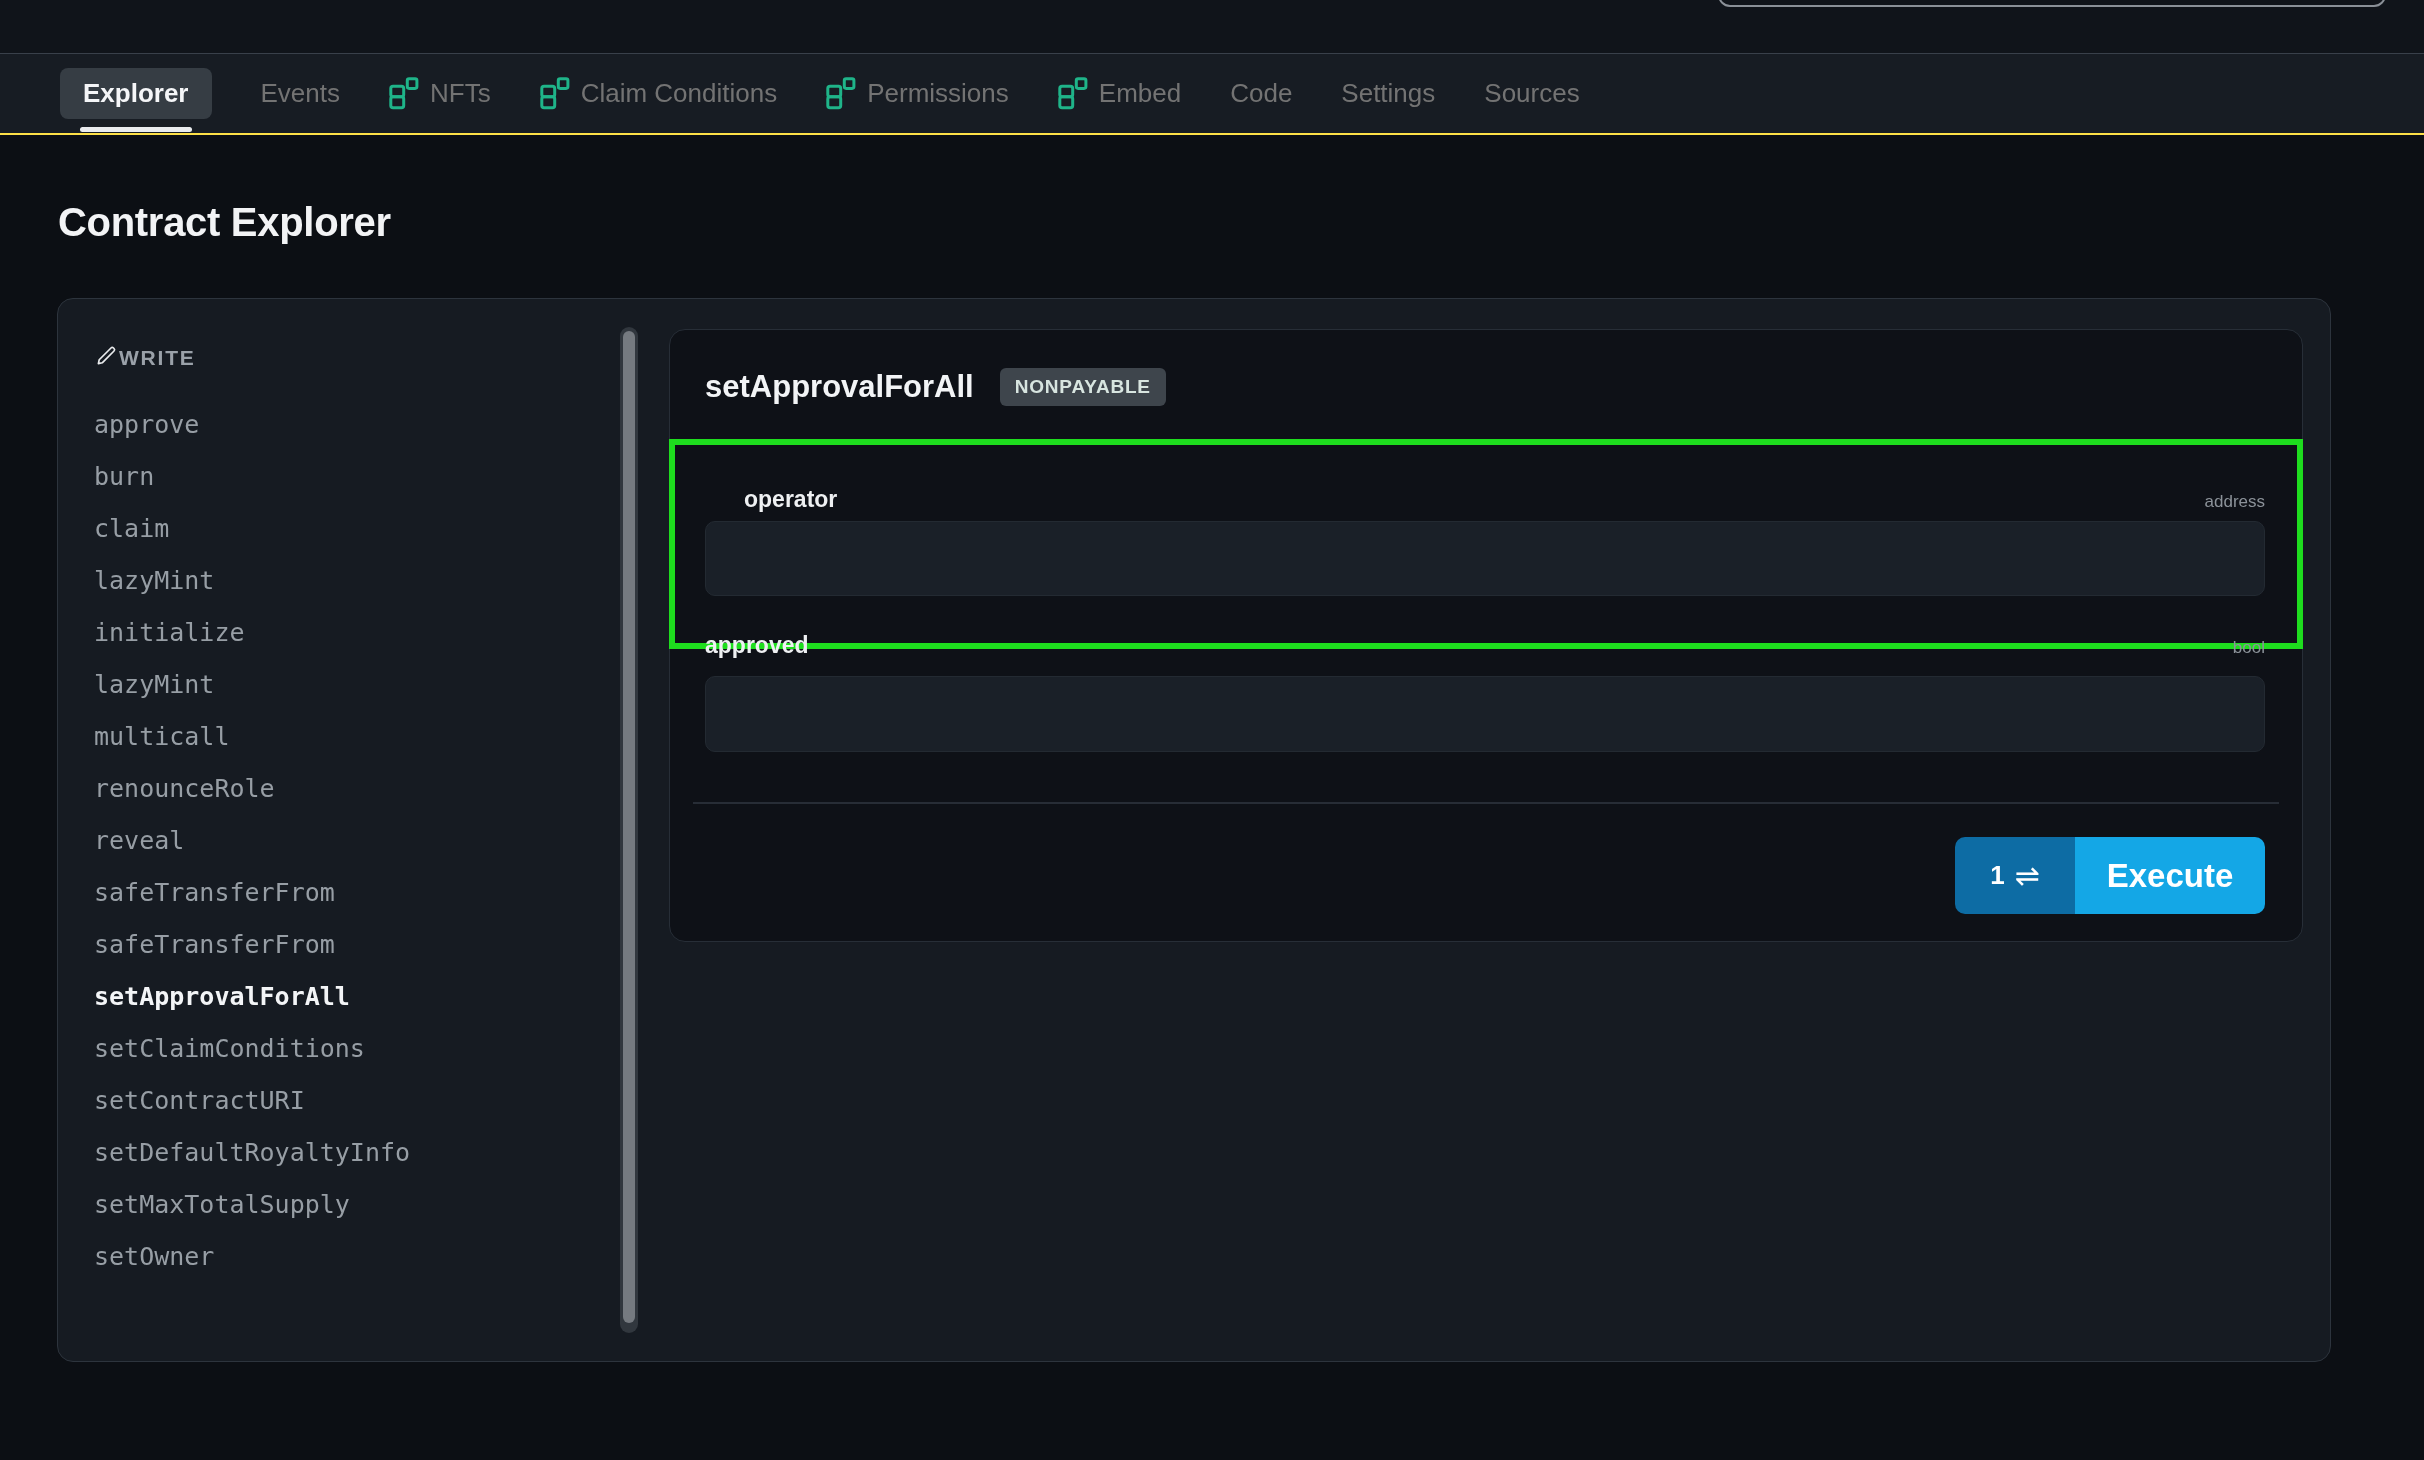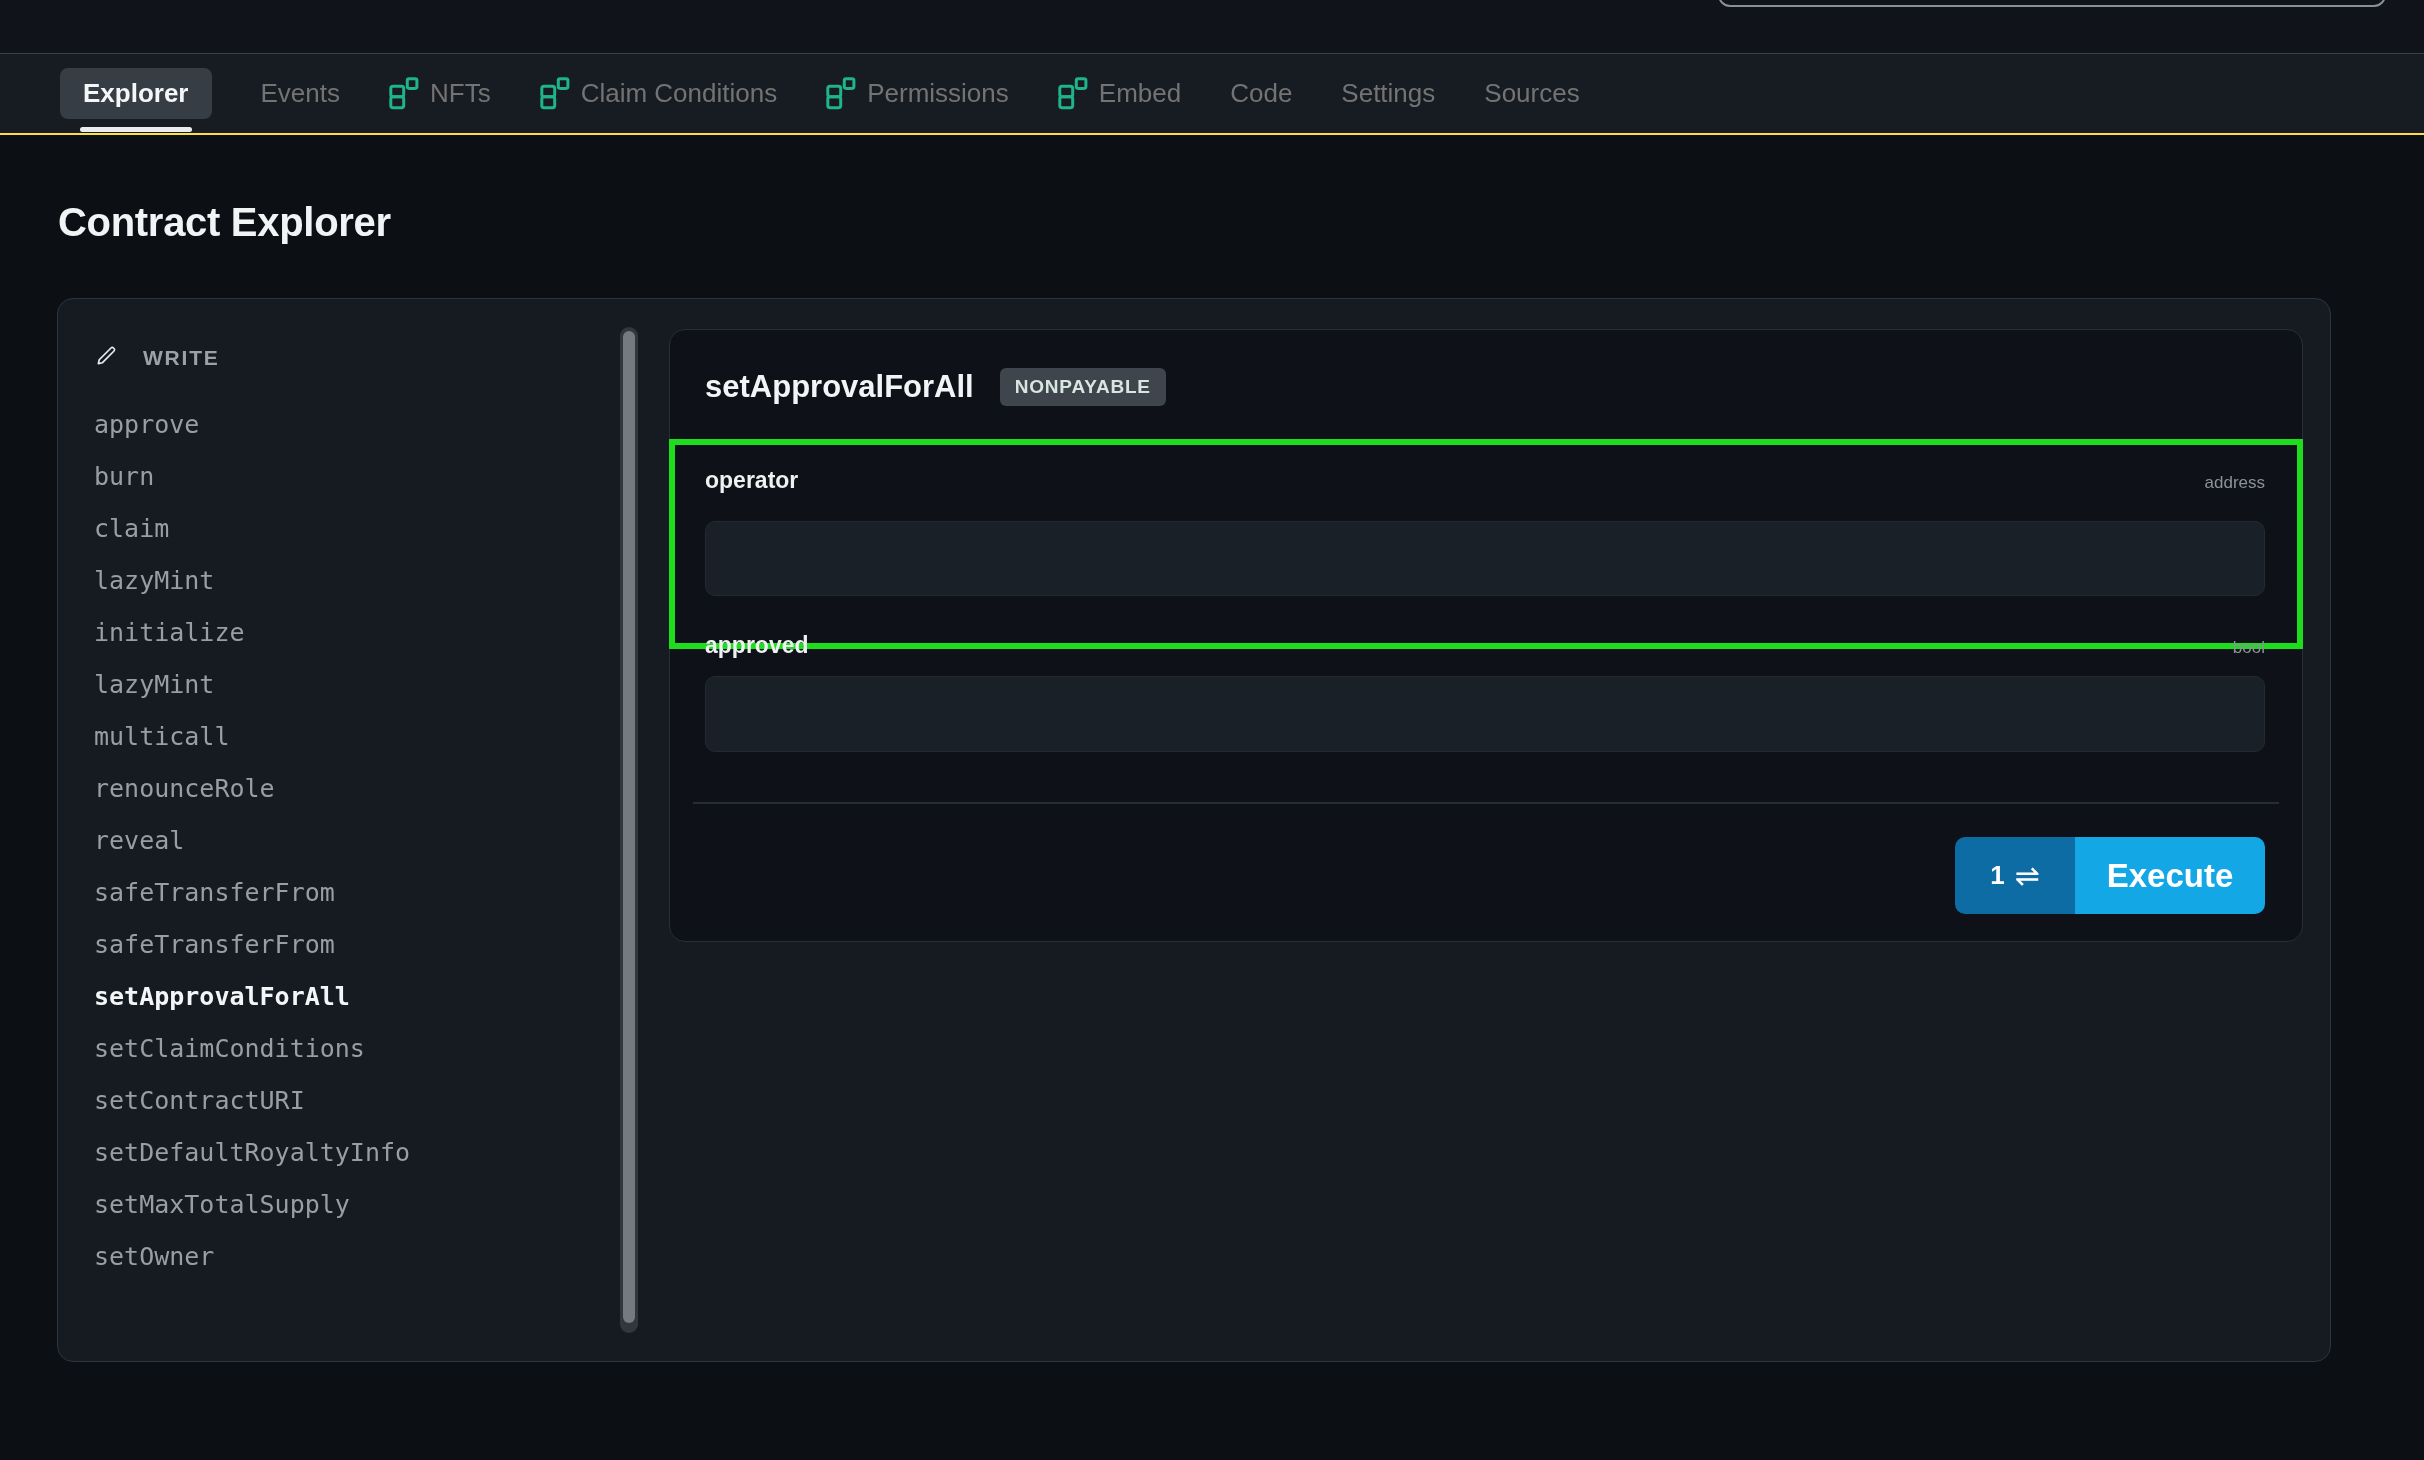--- a/index.html
+++ b/index.html
@@ -24,21 +24,21 @@
   .tab.selected { background:#363d44; border-radius:8px; padding:10px 23px; font-weight:700; color:#f5f6f8; }
   .tab-underline { position:absolute; left:20px; right:20px; bottom:-13px; height:5px;
     background:#e9ebee; border-radius:3px; }
   .tabicon { display:flex; align-items:center; }
   
   .page-title { position:absolute; top:200px; left:58px; font-size:40px; font-weight:700;
     color:#f2f3f5; letter-spacing:-0.3px; }
   
   .card { position:absolute; left:57px; top:298px; width:2274px; height:1064px;
     background:#161b22; border:1px solid #2d343d; border-radius:16px; }
-  .write-row { position:absolute; left:36px; top:44px; display:flex; align-items:center; gap:24px;
+  .write-row { position:absolute; left:36px; top:44px; display:flex; align-items:center; gap:0;
     color:#9aa1a9; font-weight:700; font-size:21px; letter-spacing:1.8px; }
   .fn-list { position:absolute; left:36px; top:100px; width:520px; }
   .fn { height:52px; line-height:52px; font-family:"DejaVu Sans Mono", monospace;
     font-size:25px; color:#979ea5; cursor:pointer; white-space:nowrap; }
   .fn.selected { color:#f3f5f7; font-weight:700; }
   .scrollbar { position:absolute; left:562px; top:28px; width:18px; height:1006px;
     background:#31373e; border-radius:9px; }
   .scroll-thumb { position:absolute; left:3px; right:3px; top:4px; bottom:10px;
     background:#757a80; border-radius:7px; }
   
@@ -46,21 +46,21 @@
     background:#0e1117; border:1px solid #272e37; border-radius:16px; }
   .fnpanel-header { position:absolute; top:38px; left:35px; right:37px;
     display:flex; align-items:center; gap:26px; }
   .fn-title { font-size:31px; font-weight:600; color:#f2f4f6; }
   .badge { background:#3e454c; color:#d8e5e0; font-size:19px; font-weight:700;
     padding:8px 15px; border-radius:6px; letter-spacing:0.8px; }
   .highlight-box { position:absolute; left:-1px; right:-1px; top:109px; height:210px;
     border:6px solid #1edd1e; z-index:3; pointer-events:none; }
   .frow { position:absolute; left:35px; right:37px; display:flex;
     justify-content:space-between; align-items:baseline; z-index:4; }
-  .frow1 { top:137px; } .frow2 { top:302px; }
+  .frow1 { top:156px;margin-left:39px; } .frow2 { top:302px; }
   .flabel { font-size:23px; font-weight:700; color:#eef0f2; }
   .ftype { font-size:17px; color:#8b9299; }
   .field-input { position:absolute; left:35px; right:37px; height:75px;
     background:#1a2028; border:1px solid #232a32; border-radius:10px;
     color:#e8eaed; font-size:24px; padding:0 22px; outline:none; width:calc(100% - 72px);
     font-family:"Liberation Sans", sans-serif; }
   .input1 { top:191px; } .input2 { top:346px; height:76px; }
   .divider { position:absolute; top:472px; left:23px; right:23px; height:2px; background:#272d36; }
   .footer-group { position:absolute; top:507px; right:37px; height:77px;
     display:flex; border-radius:10px; overflow:hidden; cursor:pointer; }

